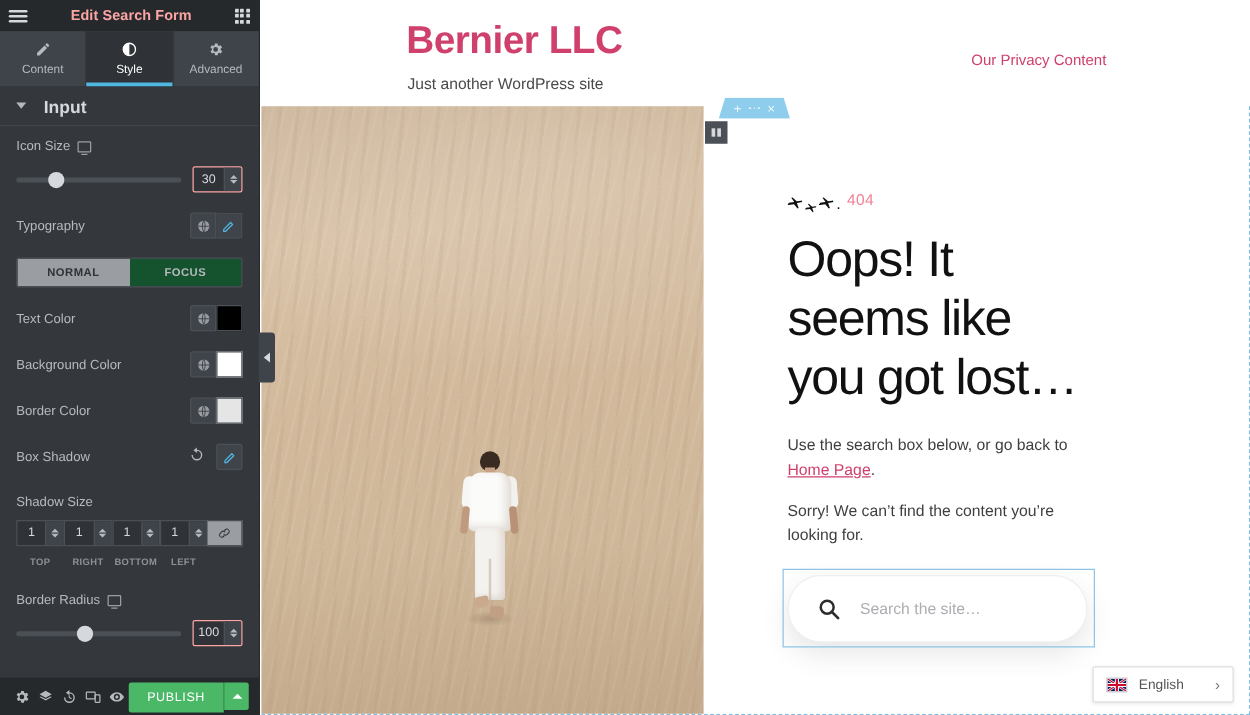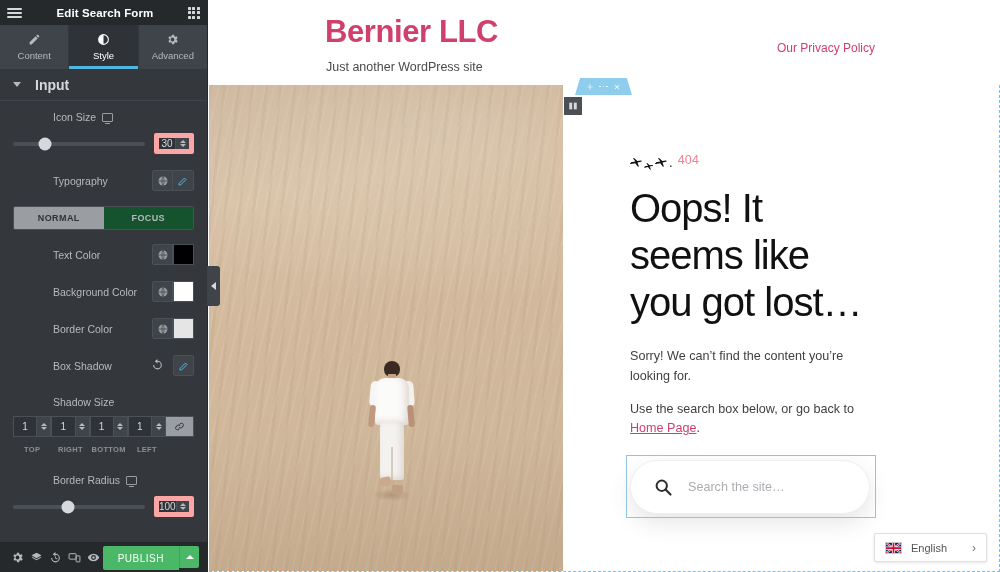--- a/index.html
+++ b/index.html
@@ -11,21 +11,21 @@
   #root { position: relative; width: 1000px; height: 572px; }
 
   
   .panel {
     position: absolute; left: 0; top: 0; width: 208px; height: 572px;
     background: #34383c; color: #b6b9bd;
     display: flex; flex-direction: column;
     border-right: 1px solid #26292c;
   }
   .panel-header {
-    height: 25px; background: #26292c; color: #ffffff;
+    height: 25px; background: #26292c; color: #fca5a5;
     display: flex; align-items: center; justify-content: space-between;
     padding: 0 7px; flex: none;
   }
   .panel-title { font-size: 11.5px; font-weight: bold; letter-spacing: .1px; }
   .hamburger { width: 15px; display: flex; flex-direction: column; gap: 2px; cursor: pointer; }
   .hamburger i { display: block; height: 2px; background: #d5d8dc; border-radius: 1px; }
   .grid-icon { display: grid; grid-template-columns: repeat(3, 3px); grid-template-rows: repeat(3, 3px);
     gap: 1.5px; cursor: pointer; }
   .grid-icon i { background: #d5d8dc; border-radius: .5px; }
 
@@ -46,32 +46,32 @@
   .section-head {
     height: 32px; display: flex; align-items: center; gap: 7px;
     padding: 0 13px; font-size: 14px; font-weight: bold; color: #d5d8dc;
     border-bottom: 1px solid #3f444b; background: #34383c; cursor: pointer;
   }
   .caret { width: 0; height: 0; border-left: 4px solid transparent; border-right: 4px solid transparent;
     border-top: 5px solid #b6b9bd; }
 
   .ctrl { padding: 10px 13px 6px; }
   .ctrl-row { display: flex; align-items: center; justify-content: space-between; }
-  .ctrl-label { font-size: 10.5px; color: #b6b9bd; display: flex; align-items: center; gap: 6px; margin-left: 40px; }
+  .ctrl-label { font-size: 10.5px; color: #b6b9bd; display: flex; align-items: center; gap: 6px; }
   .resp-icon { width: 11px; height: 9px; border: 1.3px solid #9a9da1; border-radius: 1px; position: relative; }
   .resp-icon::after { content:""; position:absolute; left: 2px; bottom: -3.5px; width: 5px; height: 1.5px; background:#9a9da1; }
 
   .slider-row { display: flex; align-items: center; gap: 9px; margin-top: 10px; }
   .slider { flex: 1; height: 4px; background: #4b5056; border-radius: 2px; position: relative; cursor: pointer; }
   .slider .knob {
     position: absolute; top: 50%; transform: translate(-50%, -50%);
     width: 13px; height: 13px; background: #d5d8dc; border-radius: 50%; cursor: grab;
   }
   .numbox {
-    display: flex; align-items: center; background: #2f3338; border: 5px solid #fca5a5;
+    display: flex; align-items: center; background: #2f3338; border: 1px solid #fca5a5;
     border-radius: 2px; height: 21px; width: 40px; overflow: hidden;
   }
   .numbox .val { flex: 1; text-align: center; font-size: 10px; color: #d5d8dc; }
   .spin {
     width: 14px; height: 100%; background: #3f444b; border-left: 1px solid #4b5056;
     display: flex; flex-direction: column; align-items: center; justify-content: center; gap: 1px; cursor: pointer;
   }
   .spin i { width: 0; height: 0; border-left: 3px solid transparent; border-right: 3px solid transparent; }
   .spin i.up { border-bottom: 3px solid #b6b9bd; }
   .spin i.dn { border-top: 3px solid #b6b9bd; }
@@ -530,21 +530,21 @@
 
   <div class="collapse-handle">
     <i></i>
   </div>
 
   <main class="canvas">
 
     <div class="site-header">
       <div class="site-title">Bernier LLC</div>
       <div class="site-tagline">Just another WordPress site</div>
-      <a class="privacy-link">Our Privacy Policy</a>
+      <a class="privacy-link">Our Privacy Content</a>
     </div>
 
     <div class="el-toolbar">
       <svg viewBox="0 0 24 24">
           <path d="M11 4h2v7h7v2h-7v7h-2v-7H4v-2h7z"></path>
         </svg>
       <span class="el-dots">
           <i></i>
           <i></i>
           <i></i>
@@ -594,23 +594,23 @@
               <svg width="13" height="11" viewBox="0 0 13 11">
                   <path d="M1 5.2l4.4-.6L3 1.2l1-.3 3.4 3.1 3.4-.5c.5-.1.9.1.9.5s-.3.7-.8.8l-3.4.6 1.4 4-.9.4L5.2 6.3 1 7c-.5.1-.9-.1-.9-.5s.3-.7.9-.8z" fill="#111"></path>
                 </svg>
               <span style="font-size:13px;line-height:10px">.</span>
             </span>
             <span class="eyebrow-num">404</span>
           </div>
 
           <h1 class="hero-h1">Oops! It seems like you got lost…</h1>
 
+          <p class="hero-p"><span>Use the search box below, or go back to </span><a>Home Page</a><span>.</span></p>
+
           <p class="hero-p">Sorry! We can’t find the content you’re looking for.</p>
-
-          <p class="hero-p"><span>Use the search box below, or go back to </span><a>Home Page</a><span>.</span></p>
 
           <div class="search-wrap">
             <span class="search-sel"></span>
             <div class="search-box">
               <svg class="mag" viewBox="0 0 24 24">
                 <circle cx="10.5" cy="10.5" r="6.2" fill="none" stroke="#2d2d2d" stroke-width="2.4"></circle>
                 <path d="M15.3 15.3L21 21" stroke="#2d2d2d" stroke-width="2.6" stroke-linecap="round"></path>
               </svg>
               <span class="ph">Search the site…</span>
             </div>

